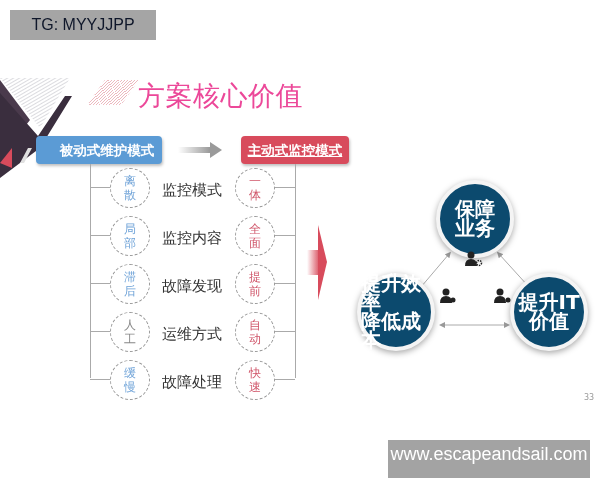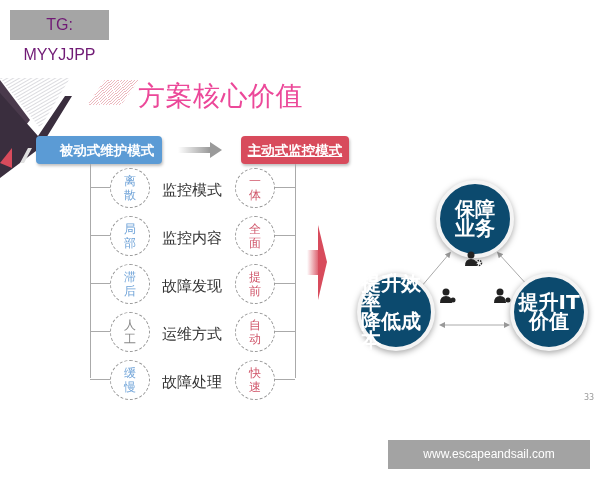--- a/index.html
+++ b/index.html
@@ -1,19 +1,19 @@
 <!DOCTYPE html>
 <html><head>
 <meta charset="utf-8">
 <style>
   html,body{margin:0;padding:0;}
   body{width:600px;height:480px;position:relative;overflow:hidden;background:#ffffff;font-family:"DejaVu Sans",sans-serif;}
   .abs{position:absolute;}
-  .tag{left:10px;top:10px;width:99px;height:30px;background:#a5a5a5;color:#701a75;font-family:"Liberation Sans",sans-serif;font-size:16px;line-height:30px;text-align:center;}
-  .watermark{left:388px;top:440px;width:202px;height:29px;background:#a3a3a3;color:#fff;font-family:"Liberation Sans",sans-serif;font-size:12px;line-height:29px;text-align:center;}
+  .tag{left:10px;top:10px;width:146px;height:30px;background:#a5a5a5;color:#0f172a;font-family:"Liberation Sans",sans-serif;font-size:16px;line-height:30px;text-align:center;}
+  .watermark{left:388px;top:440px;width:202px;height:38px;background:#a3a3a3;color:#fff;font-family:"Liberation Sans",sans-serif;font-size:18px;line-height:29px;text-align:center;}
   .title{left:138px;top:78px;font-size:27px;color:#ec4899;letter-spacing:0.5px;}
   .stripes{left:96px;top:80px;width:34px;height:25px;background:repeating-linear-gradient(115deg,#e8a8b0 0 1px,transparent 1px 3px);transform:skewX(-35deg);opacity:0.8;}
   .mode-box{height:28px;border-radius:4px;color:#fff;font-size:13.5px;font-weight:bold;line-height:28px;text-align:center;box-shadow:1px 2px 3px rgba(0,0,0,0.25);}
   .passive{left:36px;top:136px;width:110px;background:#5b9bd5;padding-left:16px;}
   .active{left:241px;top:136px;width:108px;background:#d84b5c;text-decoration:underline;}
   .grey-arrow{left:178px;top:142px;width:44px;height:16px;}
   .vline{width:1px;background:#aaaaaa;}
   .hline{height:1px;background:#aaaaaa;}
   .circle{width:38px;height:38px;border:1px dashed #999;border-radius:50%;display:flex;flex-direction:column;align-items:center;justify-content:center;font-size:12px;line-height:14px;background:#fff;}
   .c-blue{color:#6fa3d8;}

